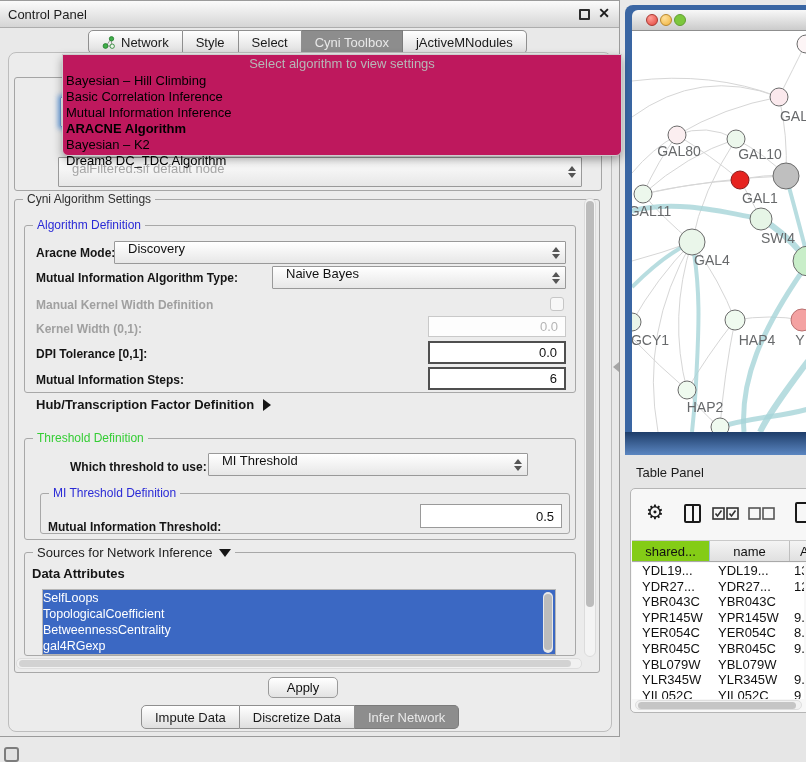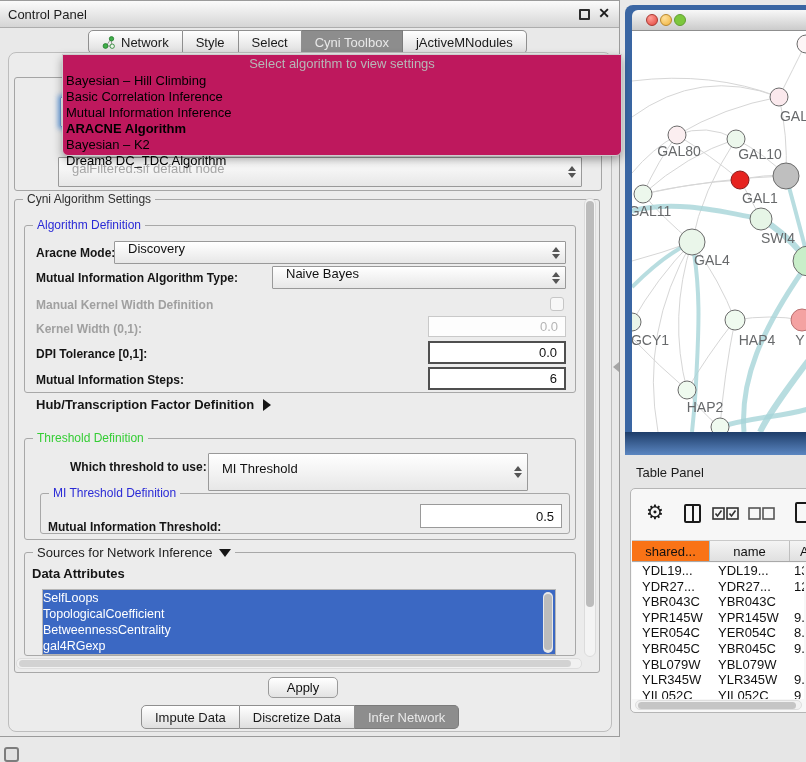--- a/index.html
+++ b/index.html
@@ -83,21 +83,21 @@
   .right-lower{position:absolute;left:620px;top:455px;width:186px;height:307px;background:#e6e6e6;}
   .tp-title{position:absolute;left:636px;top:465px;font-size:13px;color:#1c1c1c;}
   .tp-box{position:absolute;left:630px;top:488px;width:182px;height:225px;background:#f7f7f7;border:1px solid #b5b5b5;border-radius:5px;}
   .tp-toolbar{position:absolute;left:632px;top:498px;width:172px;height:38px;}
   .gear{position:absolute;font-size:20px;line-height:22px;color:#1a1a1a;}
   .col-icon{position:absolute;width:17px;height:19px;border:2px solid #1a1a1a;border-radius:2px;}
   .col-icon i{position:absolute;left:6px;top:0;width:2px;height:100%;background:#1a1a1a;display:block;}
   .doc-icon{position:absolute;width:14px;height:21px;border:2px solid #1a1a1a;border-radius:2px;background:#f7f7f7;}
   .tp-header{position:absolute;left:632px;top:540px;width:174px;height:22px;display:flex;border-top:1px solid #c9c9c9;border-bottom:1px solid #a9a9a9;font-size:13px;}
   .th{display:flex;align-items:center;justify-content:center;background:linear-gradient(#f4f4f4,#e0e0e0);border-right:1px solid #bfbfbf;overflow:hidden;white-space:nowrap;}
-  .th.sel{background:#f97316;border-right:1px solid #9fc2d2;}
+  .th.sel{background:#84cc16;border-right:1px solid #9fc2d2;}
   .th.c0{width:78px;}.th.c1{width:80px;}.th.c2{flex:1;justify-content:flex-start;padding-left:10px;border-right:none;}
   .tp-rows{position:absolute;left:632px;top:563px;width:172px;height:136px;background:#fff;overflow:hidden;}
   .trow{display:flex;height:15.6px;line-height:15.6px;font-size:13px;}
   .tcell{overflow:hidden;white-space:nowrap;}
   .tcell.c0{width:78px;padding-left:10px;}
   .tcell.c1{width:80px;padding-left:8px;}
   .tcell.c2{flex:1;padding-left:4px;}
   .check-pair{position:absolute;}
 </style>
 </head>
@@ -217,21 +217,21 @@
     <span class="tri-right"></span>
   </div>
 
   <div class="group" style="left:24px;top:437px;width:552px;height:102px;">
     <span class="legend green">
         <span>Threshold Definition</span>
       </span>
   </div>
 
   <span class="lbl" style="left:70px;top:459px;">Which threshold to use:</span>
-  <div class="combo" style="left:208px;top:452px;width:320px;height:38px;">
+  <div class="combo" style="left:208px;top:452px;width:320px;height:23px;">
     <span>MI Threshold</span>
     <span class="spin">
         <i class="up"></i>
         <i class="dn"></i>
       </span>
   </div>
 
   <div class="group" style="left:40px;top:492px;width:530px;height:41px;">
     <span class="legend blue">
         <span>MI Threshold Definition</span>

